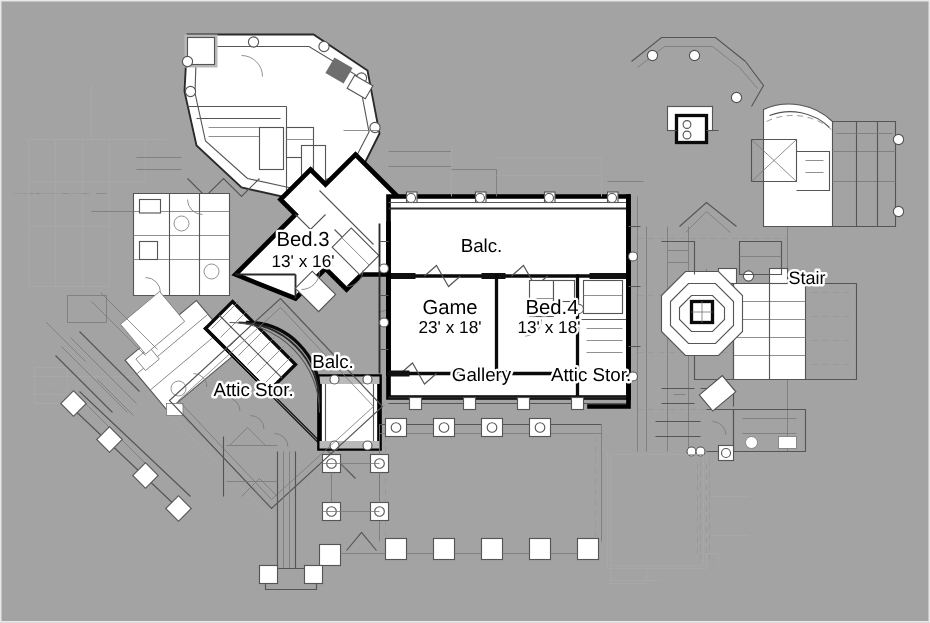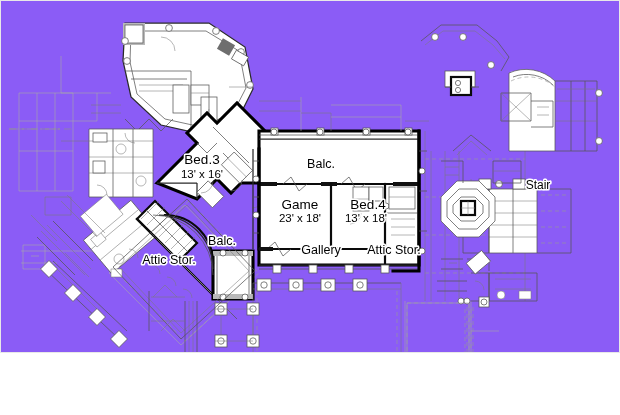--- a/index.html
+++ b/index.html
@@ -7,22 +7,22 @@
     margin: 0;
     padding: 0;
     background: #ffffff;
   }
   body {
     font-family: "Liberation Sans", sans-serif;
   }
   #plan-viewport {
     position: relative;
     width: 620px;
-    height: 353px;
-    background: #8b5cf6;
+    height: 415px;
+    background: #a3a3a3;
     overflow: hidden;
     box-sizing: border-box;
     border: 1px solid #e8e8e8;
   }
   #plan-svg {
     position: absolute;
     left: 0;
     top: 0;
     width: 620px;
     height: 415px;

